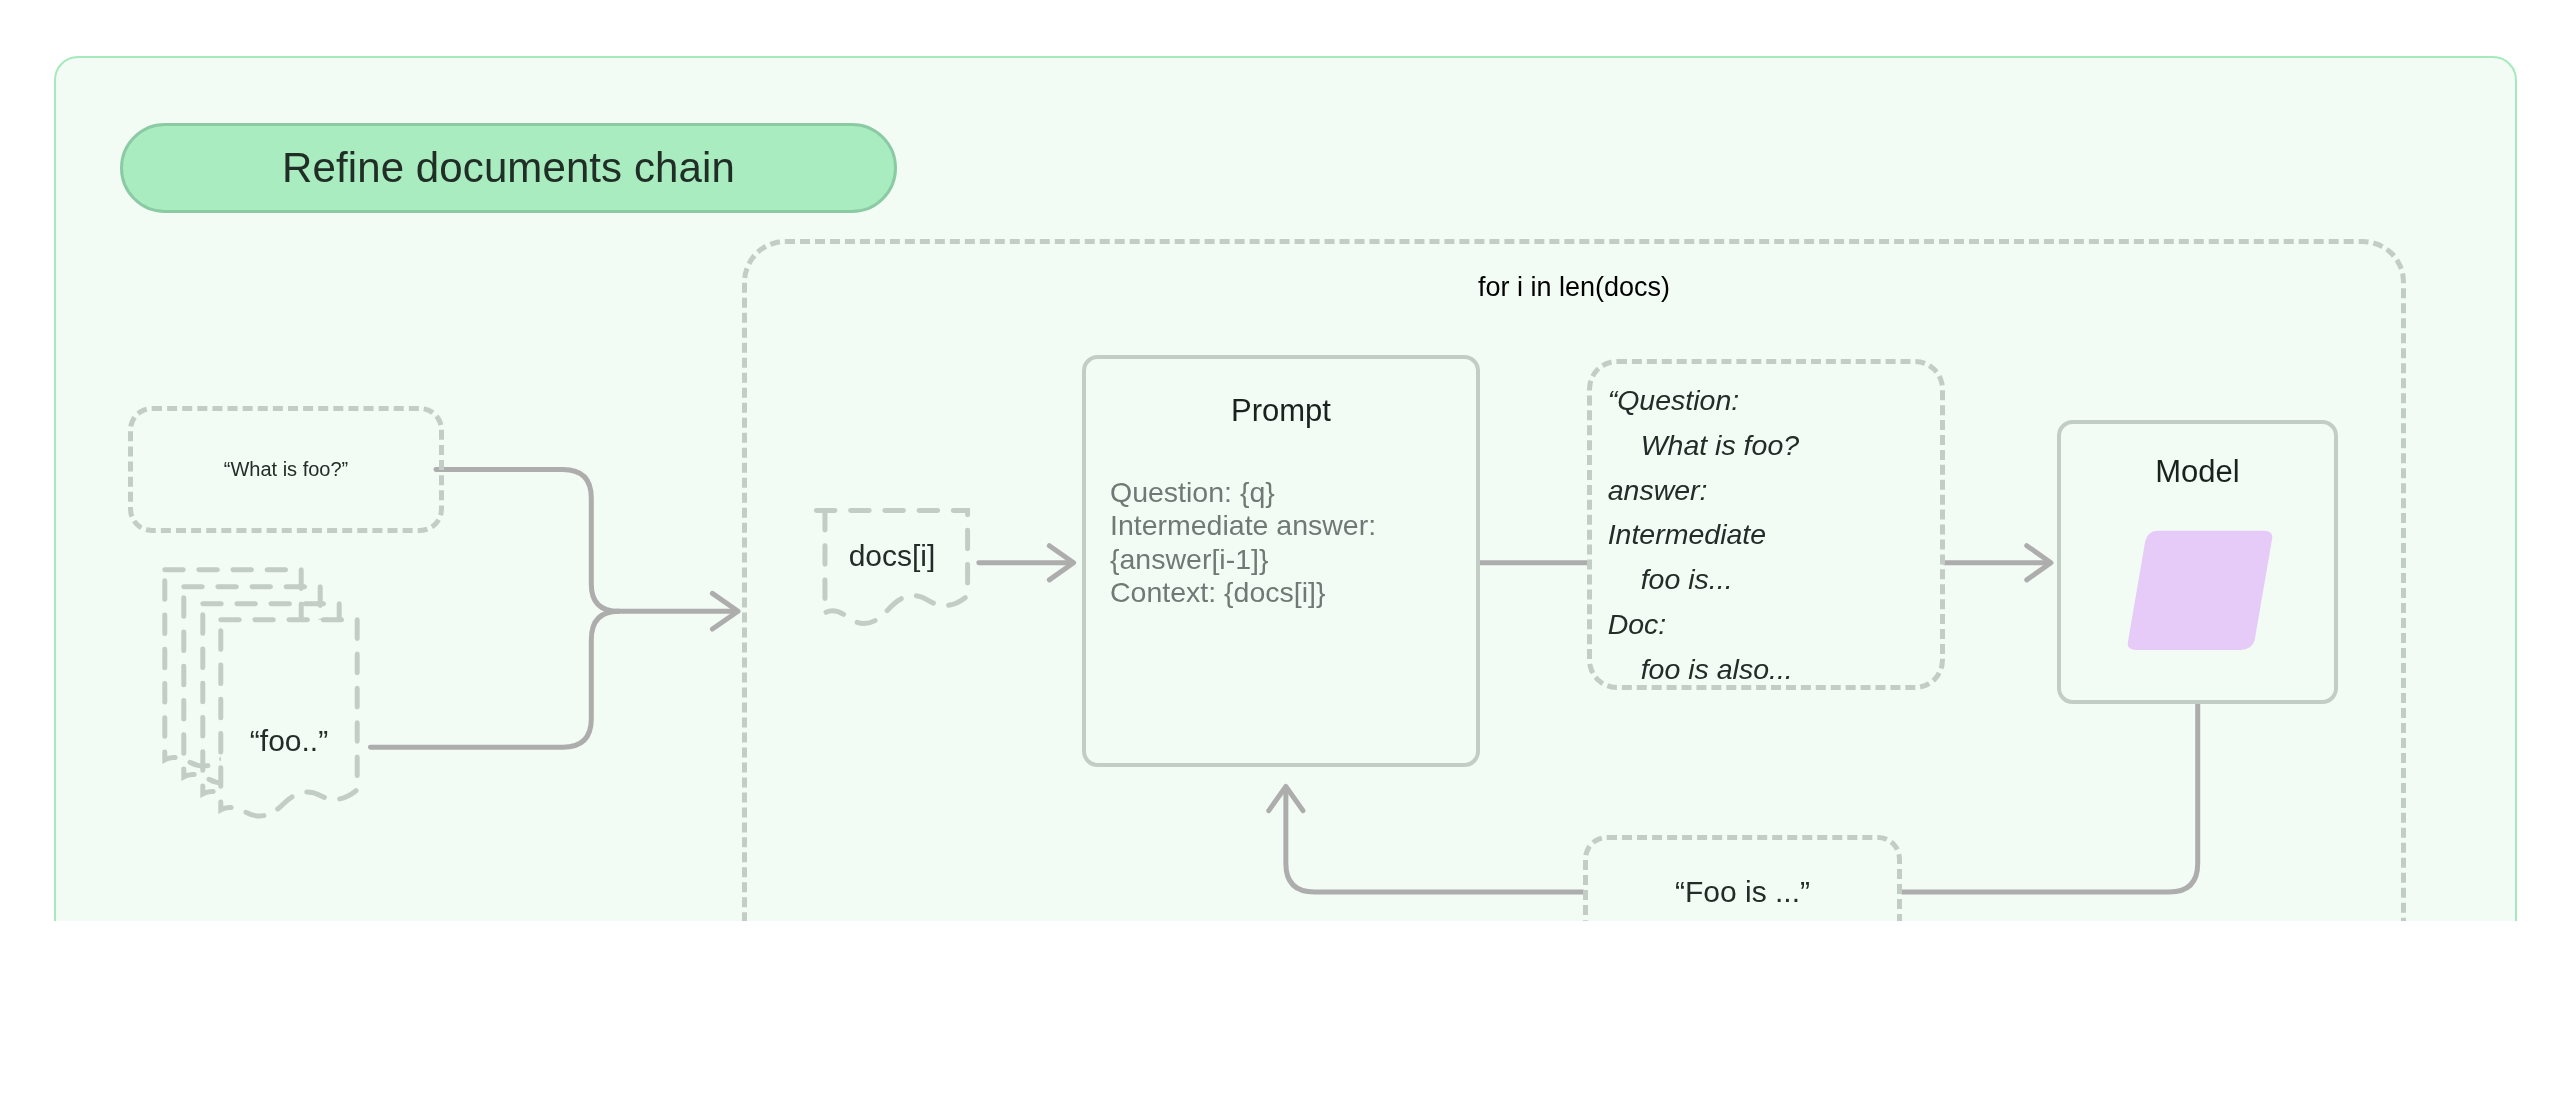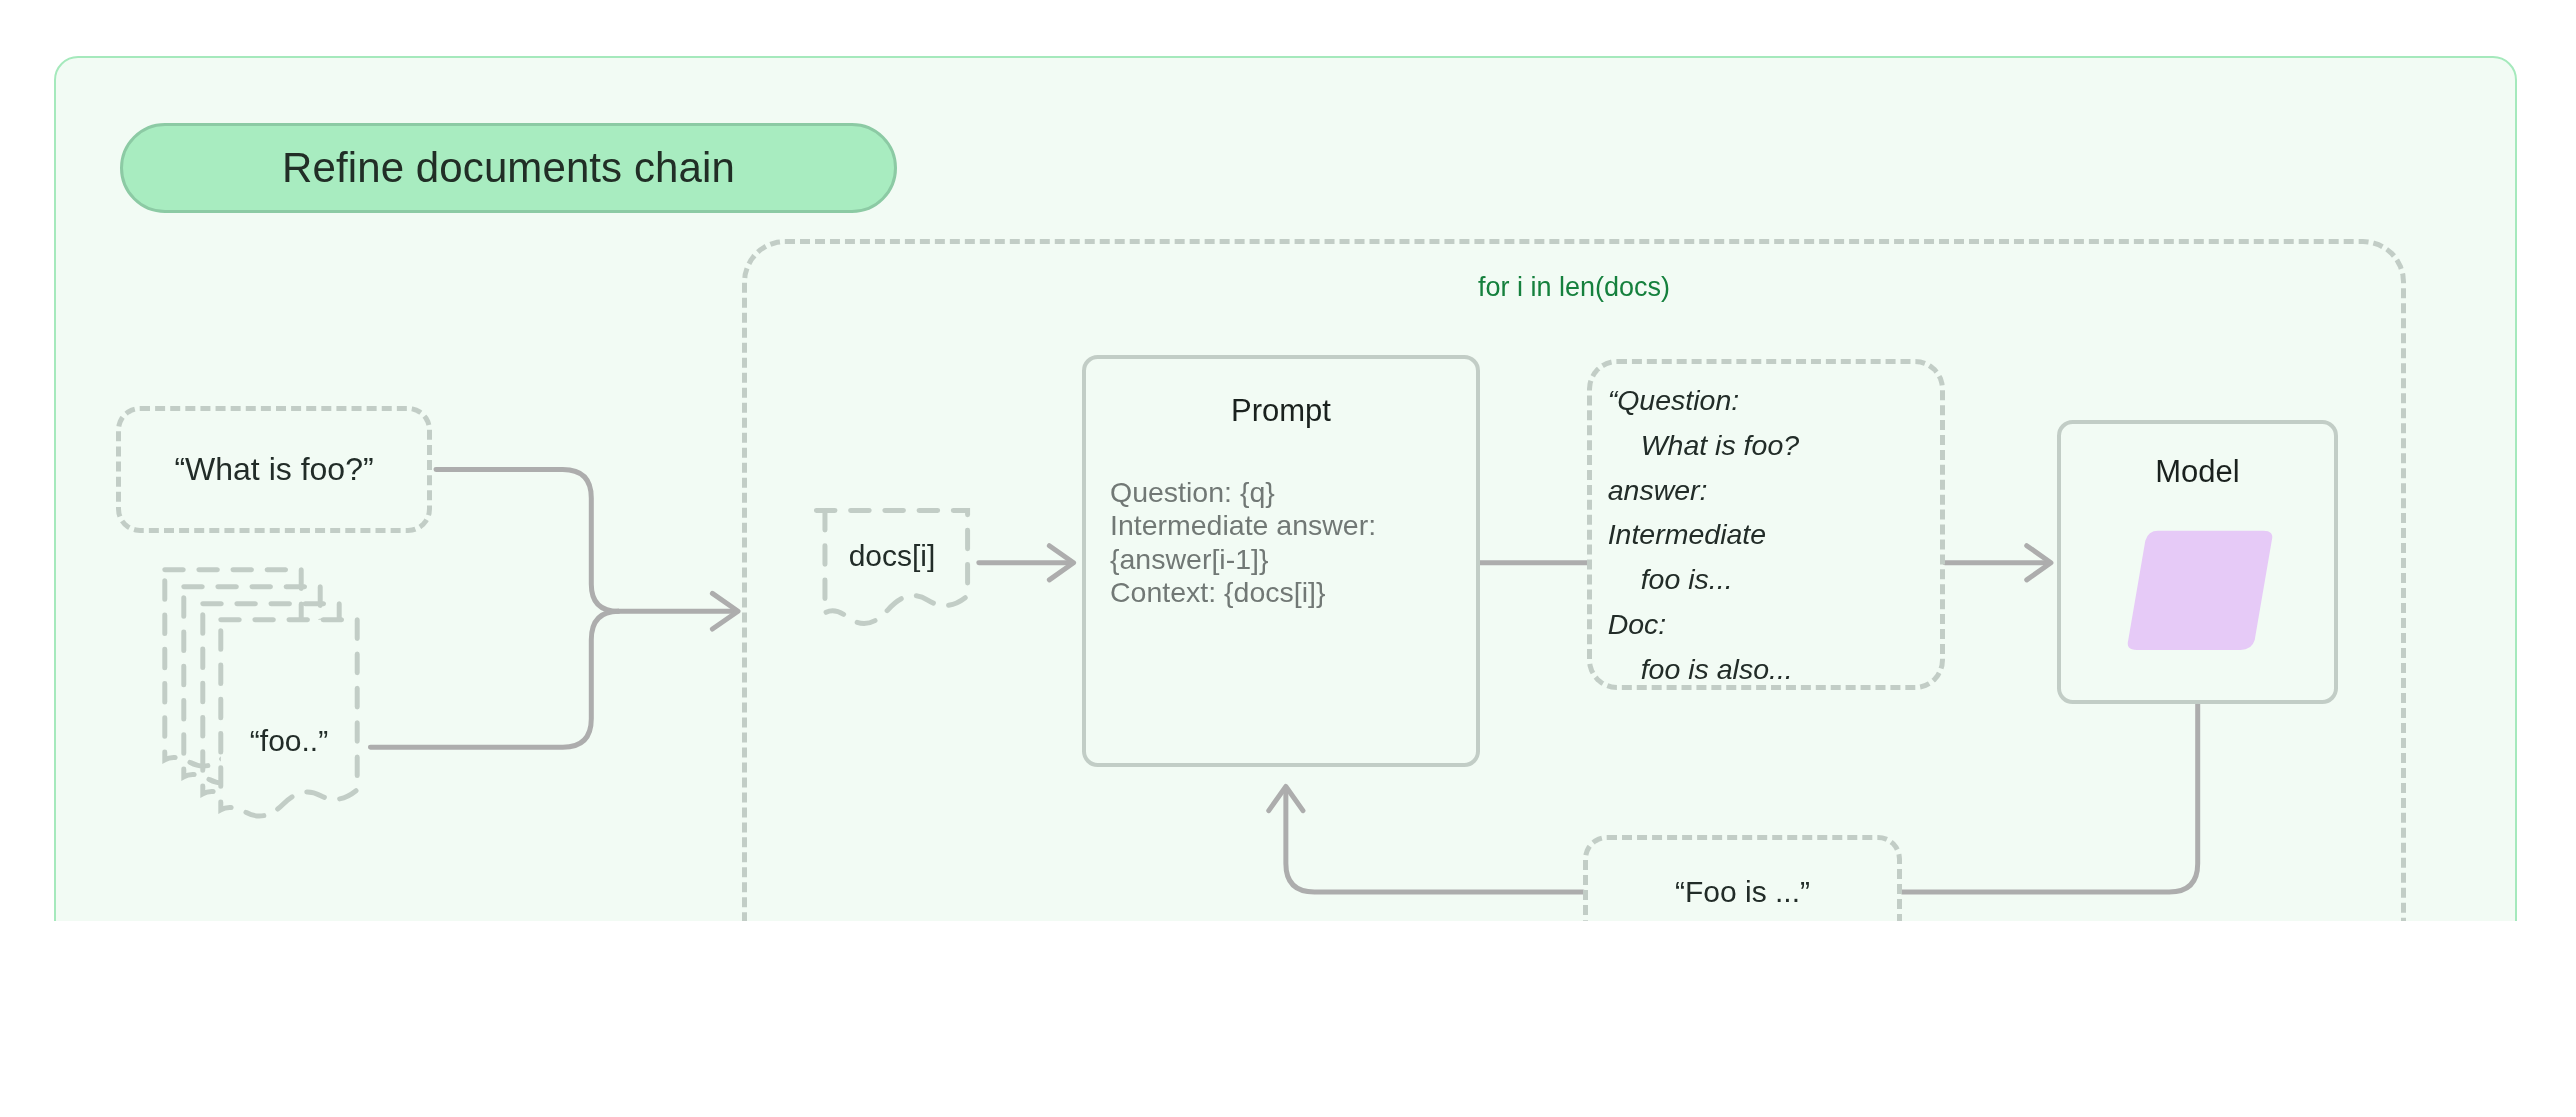--- a/index.html
+++ b/index.html
@@ -61,38 +61,38 @@
     border-radius: 43px;
     box-sizing: border-box;
   }
   #loop-label {
     position: absolute;
     left: 742px;
     top: 272px;
     width: 1664px;
     text-align: center;
     font-size: 27px;
-    color: #15803d;
+    color: #000000;
   }
 
   
   .dnode {
     position: absolute;
     border: 5px dashed #c2cdc6;
     border-radius: 24px;
     box-sizing: border-box;
     display: flex;
     align-items: center;
     justify-content: center;
     color: #222c28;
   }
 
   #node-question {
-    left: 116px; top: 406px; width: 316px; height: 127px;
-    font-size: 32px;
+    left: 128px; top: 406px; width: 316px; height: 127px;
+    font-size: 20px;
   }
 
   #node-foo-answer {
     left: 1583px; top: 835px; width: 319px; height: 114px;
     font-size: 30px;
   }
 
   
   .doc-stack {
     position: absolute;

